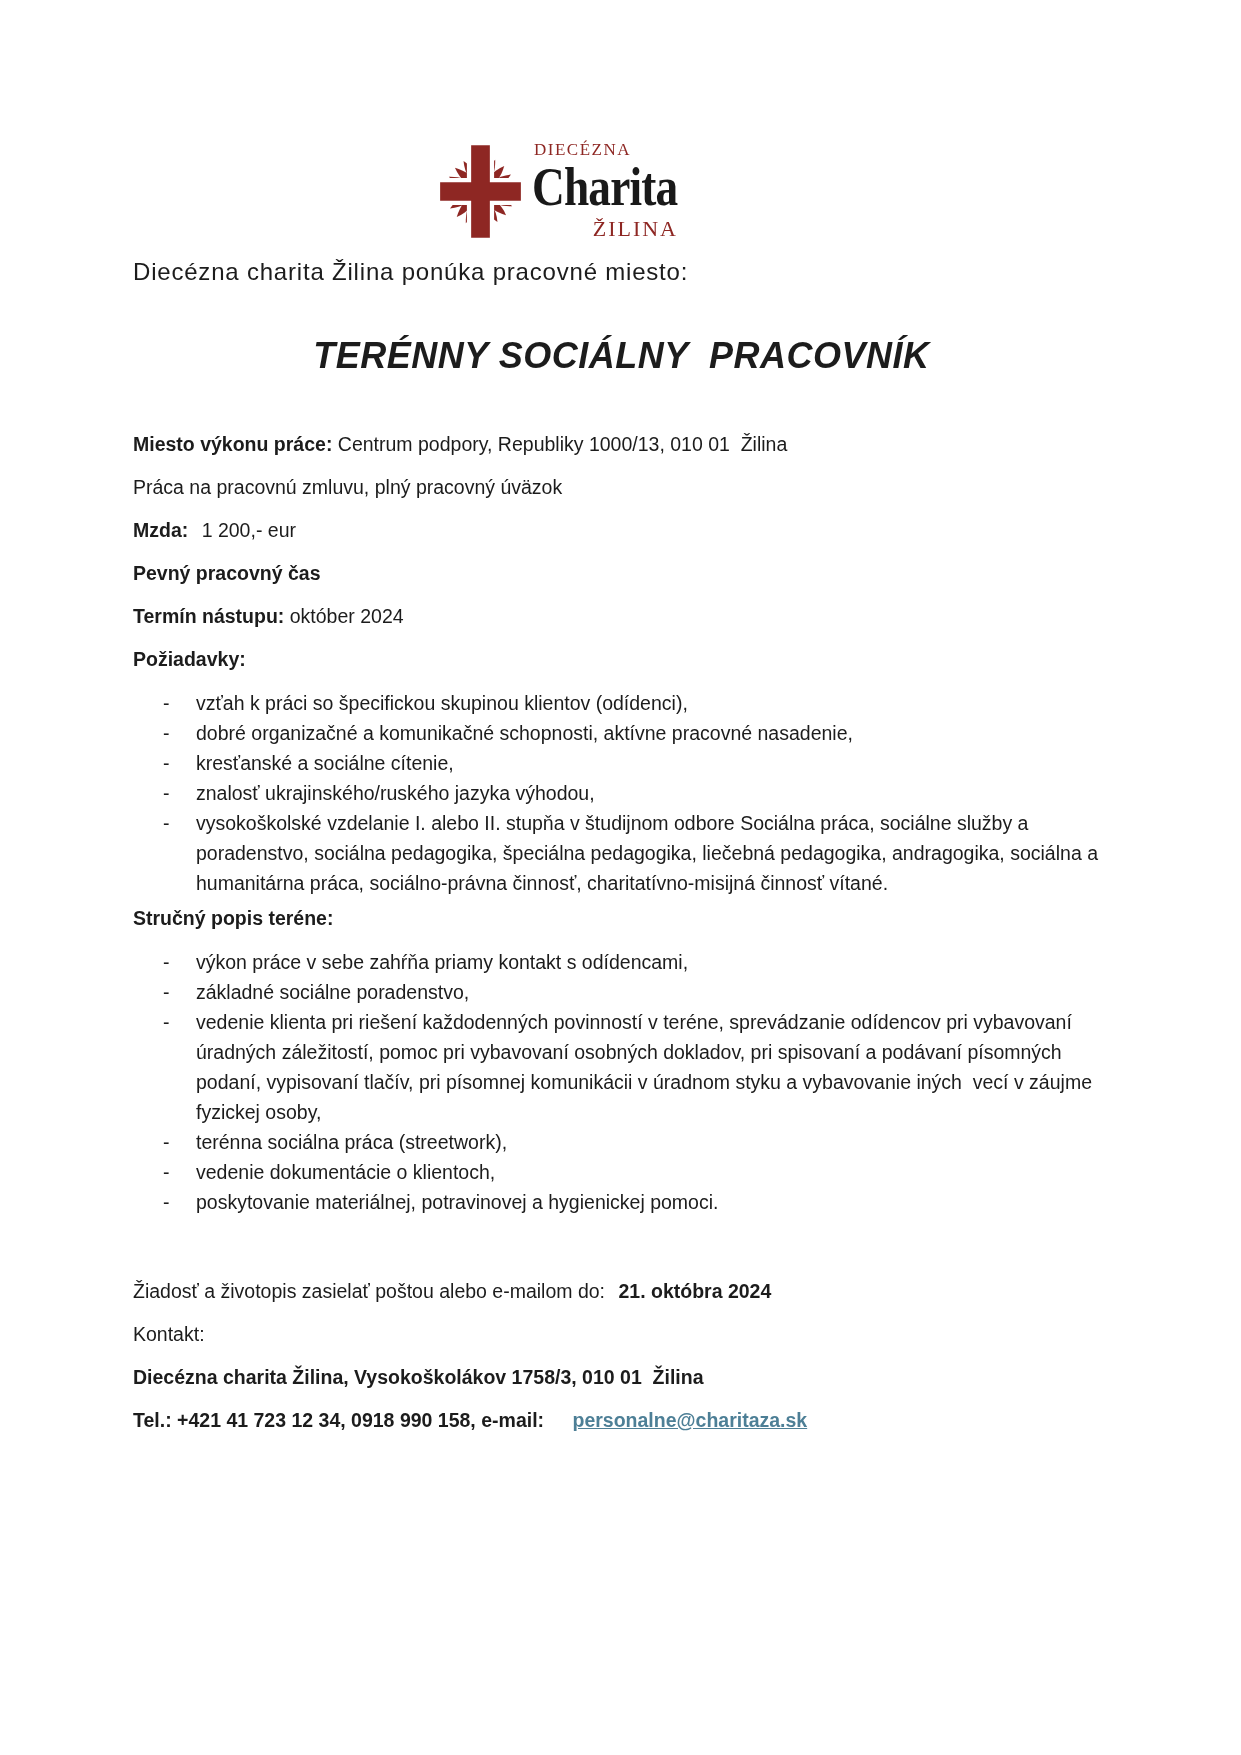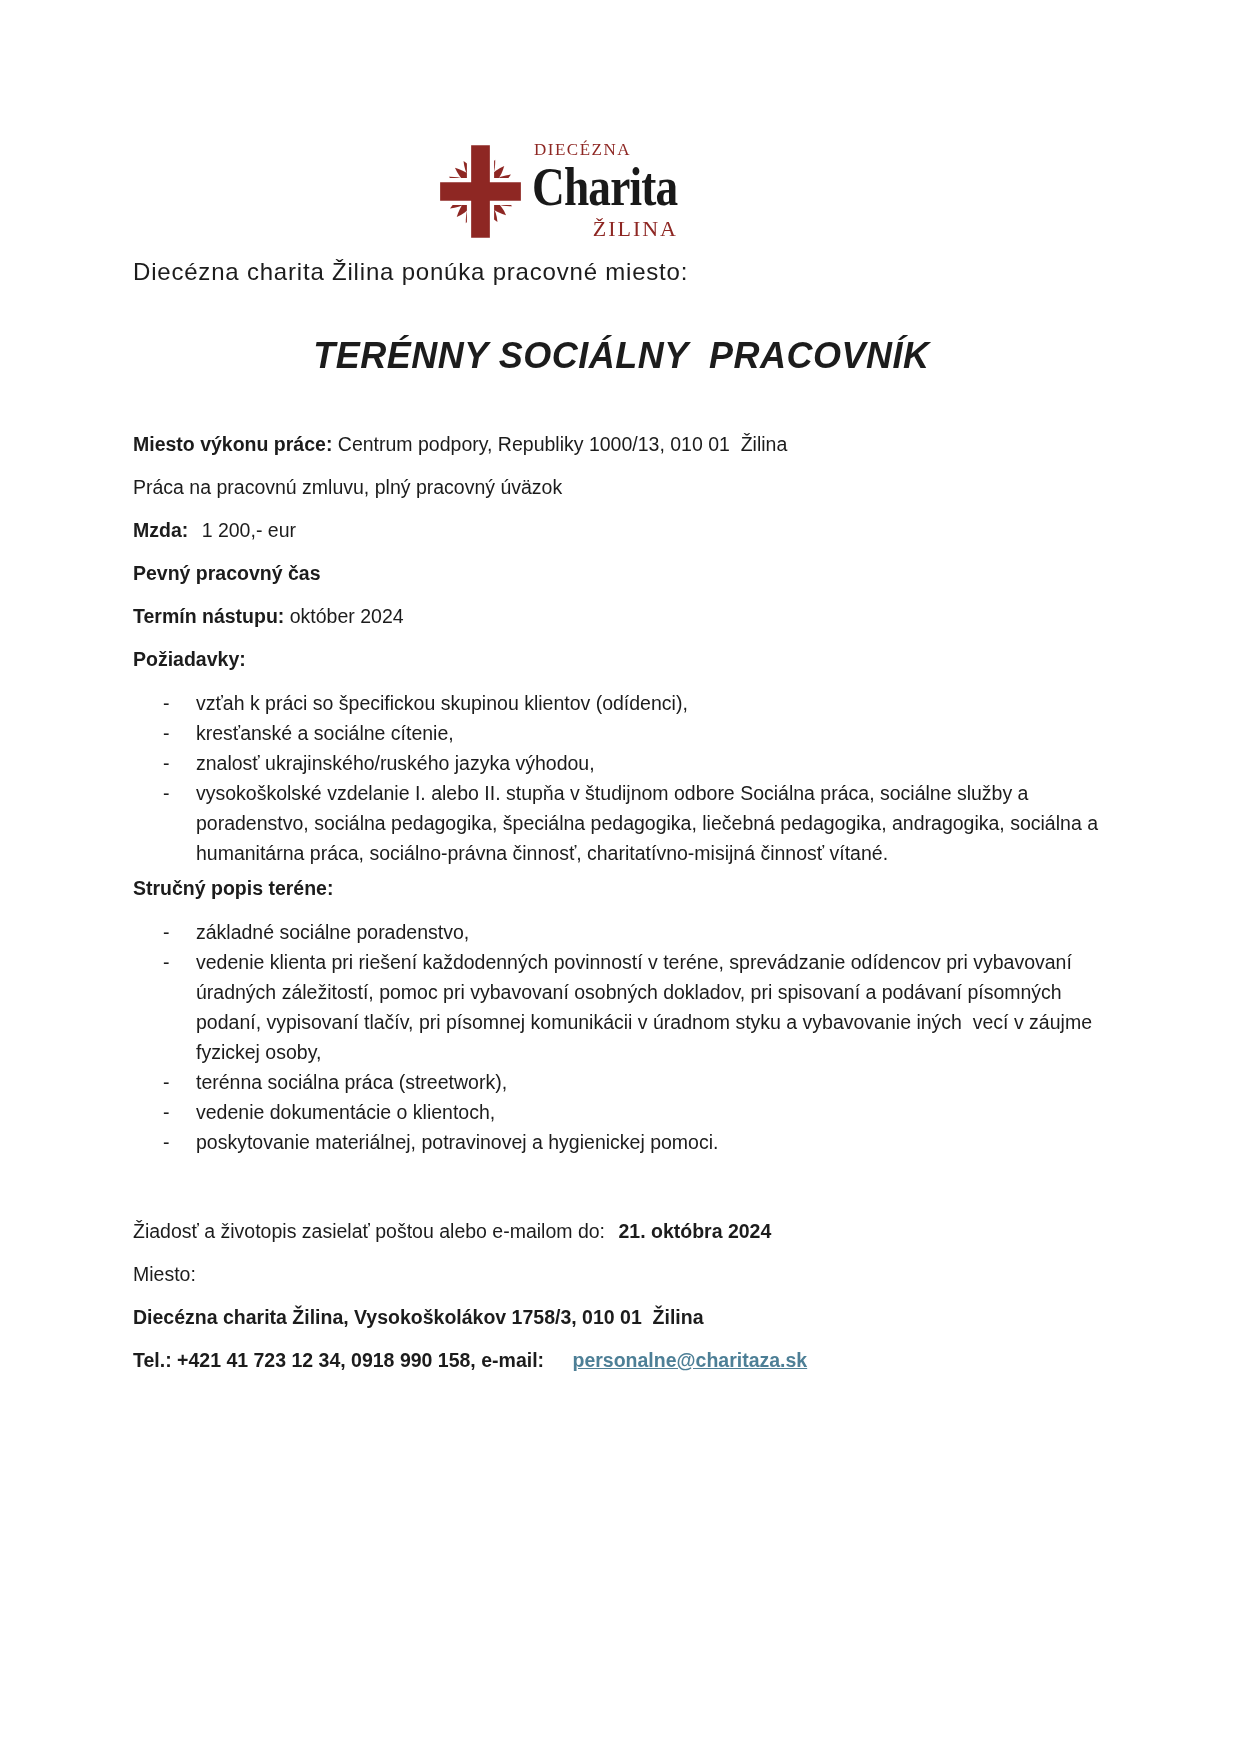--- a/index.html
+++ b/index.html
@@ -100,40 +100,42 @@
     <p><span class="b" data-bind="details.salary_label">Mzda:</span> <span class="gap" data-bind="details.salary_value">1 200,- eur</span></p>
 
     <p><span class="b" data-bind="details.work_time">Pevný pracovný čas</span></p>
 
     <p><span class="b" data-bind="details.start_label">Termín nástupu:</span> <span data-bind="details.start_value">október 2024</span></p>
 
     <p><span class="b" data-bind="requirements.heading">Požiadavky:</span></p>
 
     <ul class="dash-list">
         <li>vzťah k práci so špecifickou skupinou klientov (odídenci),</li>
+        <li>dobré organizačné a komunikačné schopnosti, aktívne pracovné nasadenie,</li>
         <li>kresťanské a sociálne cítenie,</li>
         <li>znalosť ukrajinského/ruského jazyka výhodou,</li>
         <li>vysokoškolské vzdelanie I. alebo II. stupňa v študijnom odbore Sociálna práca, sociálne služby a poradenstvo, sociálna pedagogika, špeciálna pedagogika, liečebná pedagogika, andragogika, sociálna a humanitárna práca, sociálno-právna činnosť, charitatívno-misijná činnosť vítané.</li>
       </ul>
 
     <p><span class="b" data-bind="job_description.heading">Stručný popis teréne:</span></p>
 
     <ul class="dash-list">
+        <li>výkon práce v sebe zahŕňa priamy kontakt s odídencami,</li>
         <li>základné sociálne poradenstvo,</li>
         <li>vedenie klienta pri riešení každodenných povinností v teréne, sprevádzanie odídencov pri vybavovaní úradných záležitostí, pomoc pri vybavovaní osobných dokladov, pri spisovaní a podávaní písomných  podaní, vypisovaní tlačív, pri písomnej komunikácii v úradnom styku a vybavovanie iných  vecí v záujme  fyzickej osoby,</li>
         <li>terénna sociálna práca (streetwork),</li>
         <li>vedenie dokumentácie o klientoch,</li>
         <li>poskytovanie materiálnej, potravinovej a hygienickej pomoci.</li>
       </ul>
 
     <div class="application">
       <p><span data-bind="application.deadline_text">Žiadosť a životopis zasielať poštou alebo e-mailom do: </span><span class="b gap" data-bind="application.deadline_date">21. októbra 2024</span></p>
 
 
-      <p><span data-bind="application.contact_label">Miesto:</span></p>
+      <p><span data-bind="application.contact_label">Kontakt:</span></p>
 
       <p><span class="b" data-bind="application.address">Diecézna charita Žilina, Vysokoškolákov 1758/3, 010 01  Žilina</span></p>
 
       <p><span class="b" data-bind="application.phone_text">Tel.: +421 41 723 12 34, 0918 990 158, e-mail:</span> <a class="email-link" data-bind="application.email">personalne@charitaza.sk</a></p>
     </div>
 
   </main>
 </div>
 
 </body></html>

